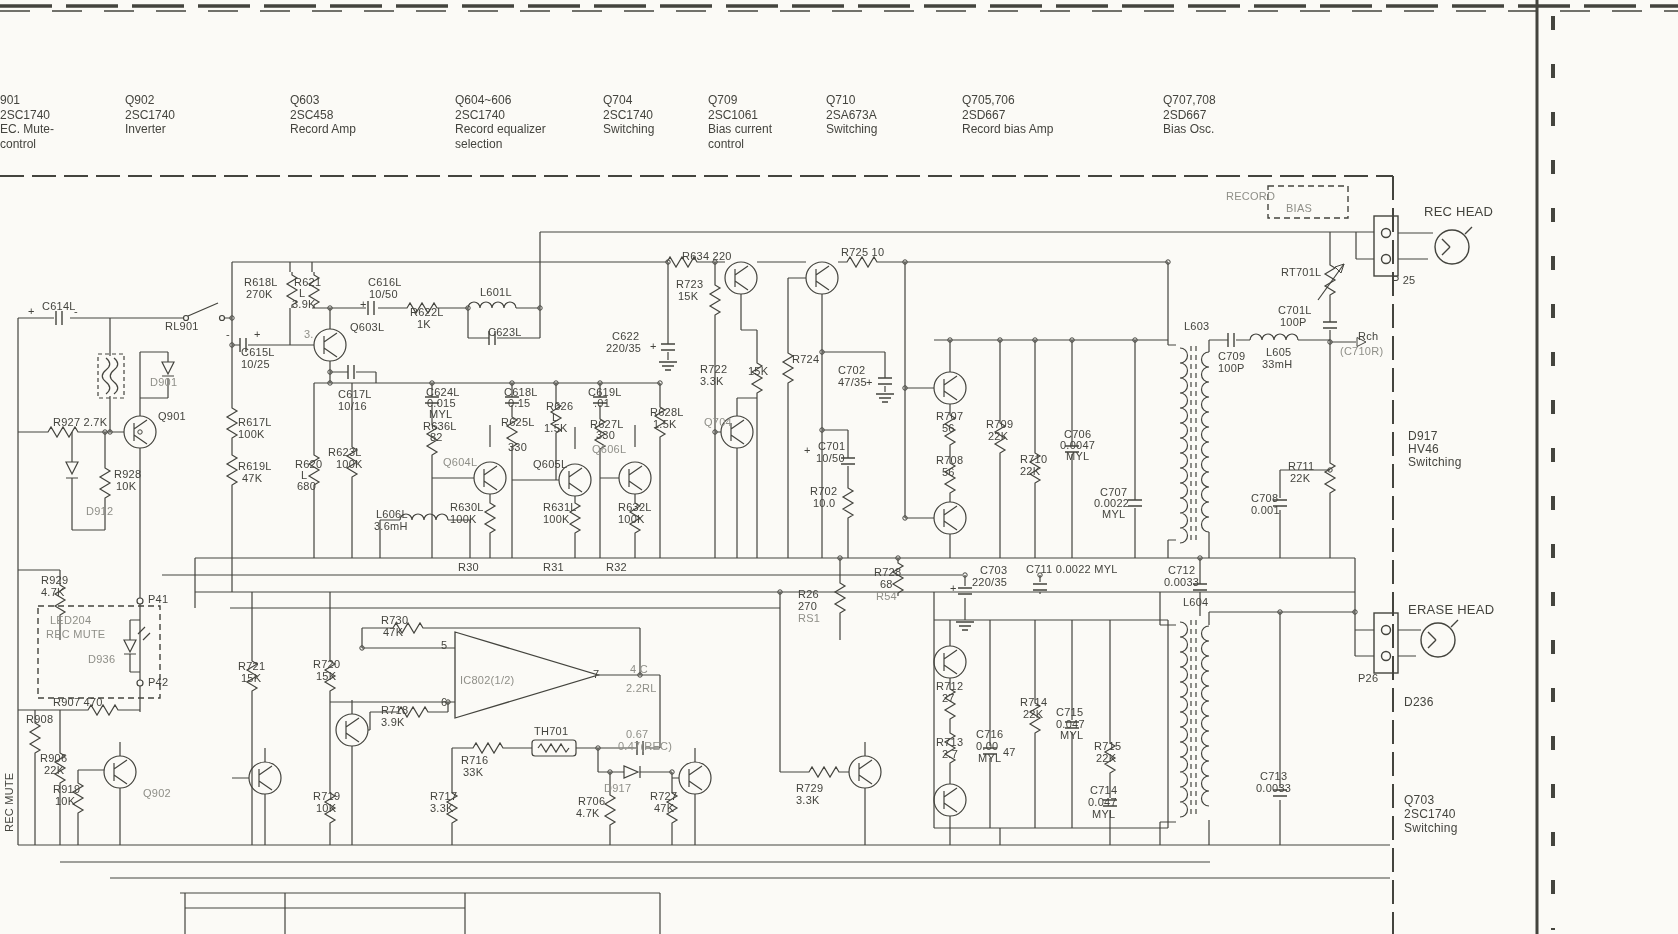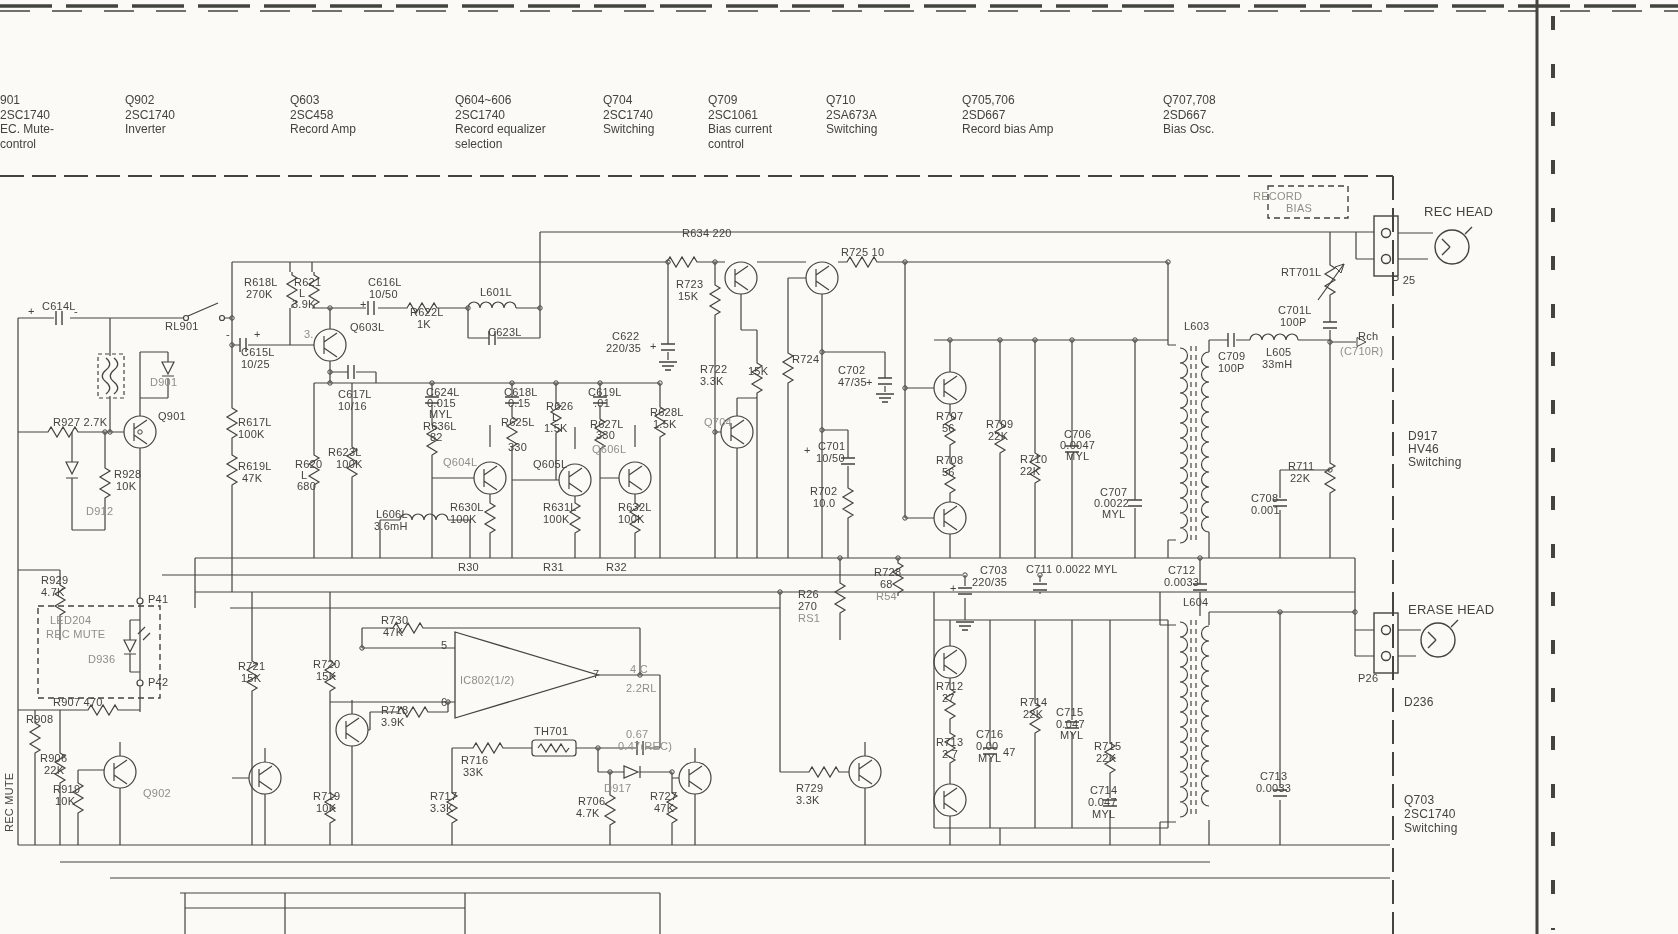--- a/index.html
+++ b/index.html
@@ -456,21 +456,21 @@
       <span class="lbl" style="left: 374px; top: 521px;">3.6mH</span>
       <span class="lbl" style="left: 450px; top: 502px;">R630L</span>
       <span class="lbl" style="left: 450px; top: 514px;">100K</span>
       <span class="lbl" style="left: 543px; top: 502px;">R631L</span>
       <span class="lbl" style="left: 543px; top: 514px;">100K</span>
       <span class="lbl" style="left: 618px; top: 502px;">R632L</span>
       <span class="lbl" style="left: 618px; top: 514px;">100K</span>
       <span class="lbl" style="left: 458px; top: 562px;">R30</span>
       <span class="lbl" style="left: 543px; top: 562px;">R31</span>
       <span class="lbl" style="left: 606px; top: 562px;">R32</span>
-      <span class="lbl" style="left: 646px; top: 228px; padding-left: 36px;">R634 220</span>
+      <span class="lbl" style="left: 646px; top: 251px; padding-left: 36px;">R634 220</span>
       <span class="lbl" style="left: 676px; top: 279px;">R723</span>
       <span class="lbl" style="left: 678px; top: 291px;">15K</span>
       <span class="lbl" style="left: 841px; top: 247px;">R725 10</span>
       <span class="lbl" style="left: 612px; top: 331px;">C622</span>
       <span class="lbl" style="left: 606px; top: 343px;">220/35</span>
       <span class="lbl" style="left: 650px; top: 341px;">+</span>
       <span class="lbl" style="left: 700px; top: 364px;">R722</span>
       <span class="lbl" style="left: 700px; top: 376px;">3.3K</span>
       <span class="lbl" style="left: 746px; top: 354px; padding-left: 46px;">R724</span>
       <span class="lbl" style="left: 748px; top: 366px;">15K</span>
@@ -509,21 +509,21 @@
       <span class="lbl" style="left: 1358px; top: 331px;">Rch</span>
       <span class="lbl faint" style="left: 1340px; top: 346px;">(C710R)</span>
       <span class="lbl" style="left: 1288px; top: 461px;">R711</span>
       <span class="lbl" style="left: 1290px; top: 473px;">22K</span>
       <span class="lbl" style="left: 1251px; top: 493px;">C708</span>
       <span class="lbl" style="left: 1251px; top: 505px;">0.001</span>
       <span class="lbl" style="left: 1424px; top: 206px; font-size: 13px;">REC HEAD</span>
       <span class="lbl" style="left: 1408px; top: 431px; font-size: 12px;">D917</span>
       <span class="lbl" style="left: 1408px; top: 444px; font-size: 12px;">HV46</span>
       <span class="lbl" style="left: 1408px; top: 457px; font-size: 12px;">Switching</span>
-      <span class="lbl faint" style="left: 1253px; top: 191px;">RECORD</span>
+      <span class="lbl faint" style="left: 1226px; top: 191px;">RECORD</span>
       <span class="lbl faint" style="left: 1286px; top: 203px;">BIAS</span>
       <span class="lbl" style="left: 874px; top: 567px;">R728</span>
       <span class="lbl" style="left: 880px; top: 579px;">68</span>
       <span class="lbl faint" style="left: 876px; top: 591px;">R54</span>
       <span class="lbl" style="left: 980px; top: 565px;">C703</span>
       <span class="lbl" style="left: 972px; top: 577px;">220/35</span>
       <span class="lbl" style="left: 950px; top: 583px;">+</span>
       <span class="lbl" style="left: 1026px; top: 564px;">C711 0.0022 MYL</span>
       <span class="lbl" style="left: 1168px; top: 565px;">C712</span>
       <span class="lbl" style="left: 1164px; top: 577px;">0.0033</span>

